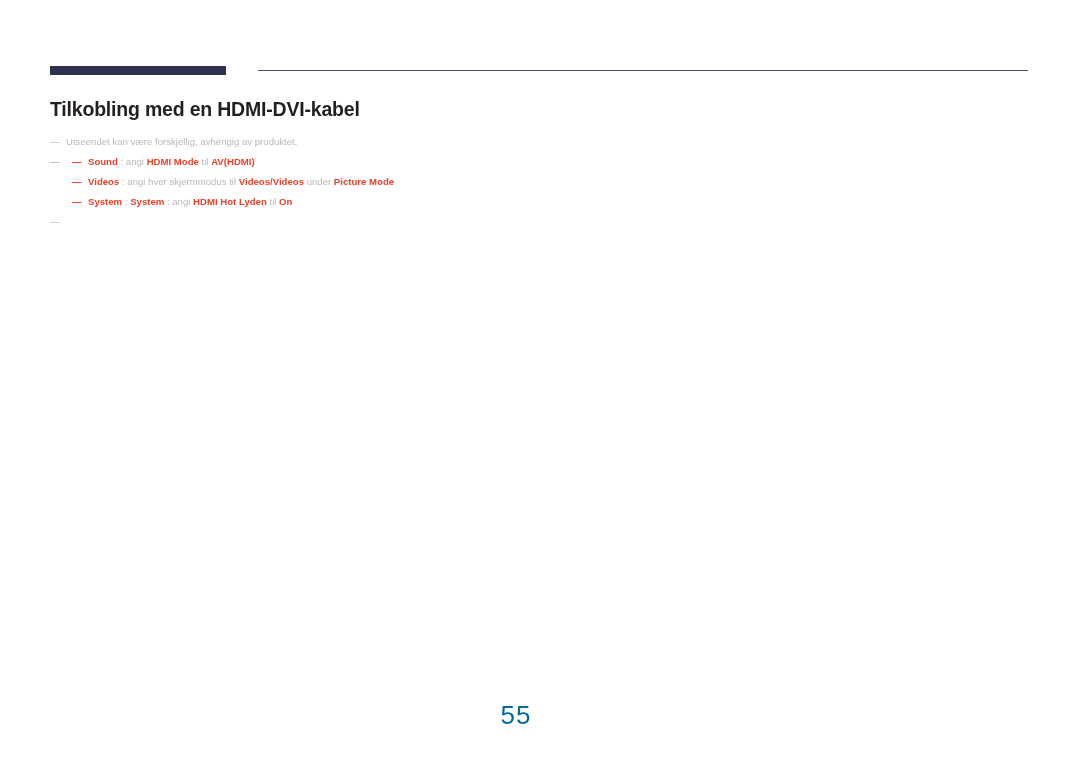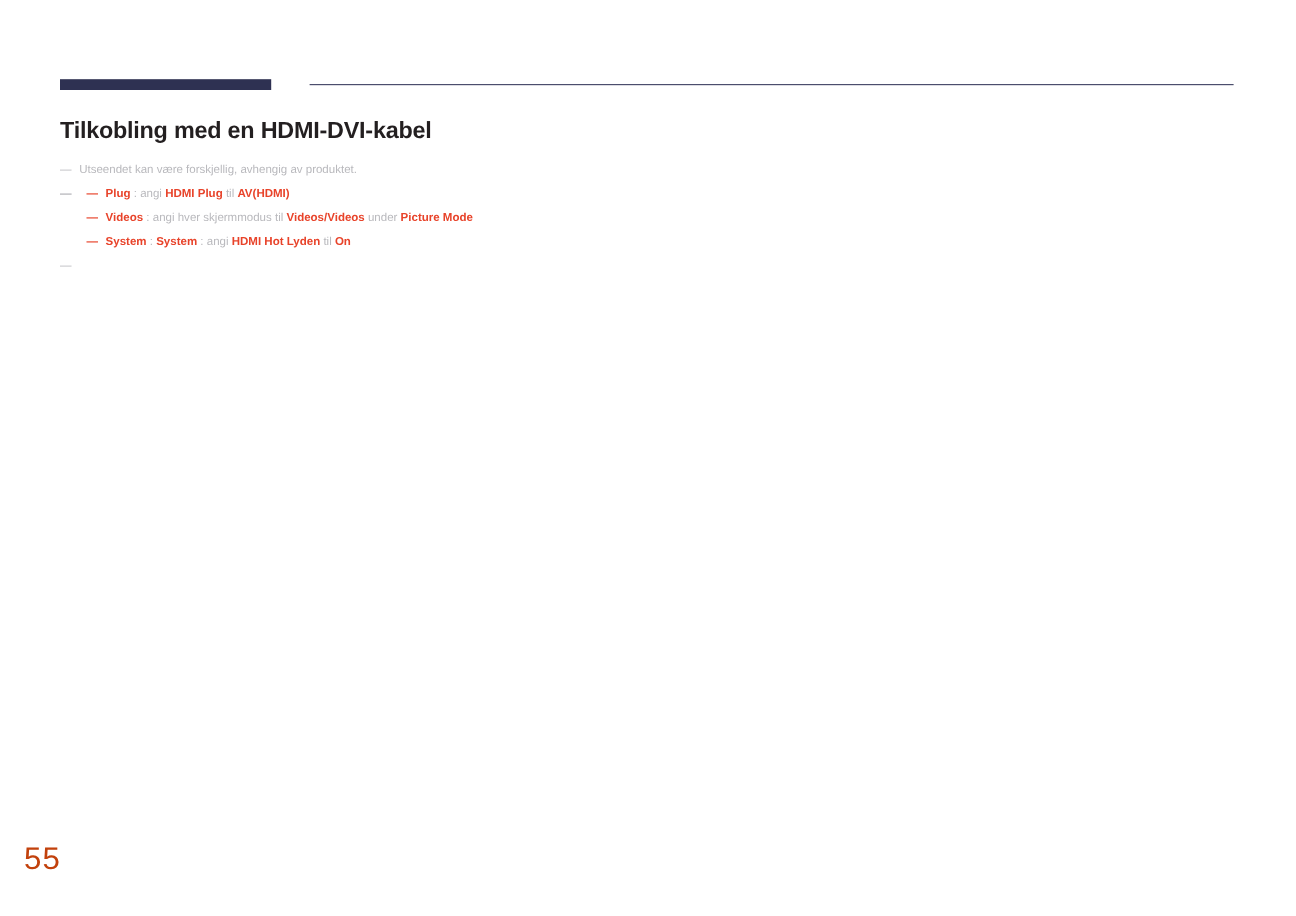--- a/index.html
+++ b/index.html
@@ -52,22 +52,22 @@
   .rd{color:#e8432a;font-weight:bold;}
   .gy{color:#b9b9bd;font-weight:normal;}
 
   
   .diagram{position:absolute;left:0;top:276px;width:1080px;height:270px;}
   svg{display:block;}
 
   
   .pageno{
     position:absolute;left:0;top:700px;width:1032px;
-    text-align:left;
-    font-size:26px;color:#c2410c;letter-spacing:1px;margin-left:20px;
+    text-align:center;
+    font-size:26px;color:#0369a1;letter-spacing:1px;
   }
 </style>
 </head>
 <body>
 
 <div class="page">
 
   <div class="hdr-bar"></div>
   <div class="hdr-line"></div>
 
@@ -83,21 +83,21 @@
     <div class="note">
       <span class="dash">—</span>
     </div>
 
     <div class="note">
       <span class="dash">—</span>
     </div>
 
     <div class="note indent red">
       <span class="dash">—</span>
-      <span>Plug</span><span class="gy"> : </span><span class="gy">angi </span><span class="rd">HDMI Plug</span><span class="gy"> til </span><span class="rd">AV(HDMI)</span>
+      <span>Sound</span><span class="gy"> : </span><span class="gy">angi </span><span class="rd">HDMI Mode</span><span class="gy"> til </span><span class="rd">AV(HDMI)</span>
     </div>
 
     <div class="note indent red">
       <span class="dash">—</span>
       <span>Videos</span><span class="gy"> : </span><span class="gy">angi hver skjermmodus til </span><span class="rd">Videos/Videos</span><span class="gy"> under </span><span class="rd">Picture Mode</span>
     </div>
 
     <div class="note indent red">
       <span class="dash">—</span>
       <span>System</span><span class="gy"> : </span><span class="rd">System</span><span class="gy"> : </span><span class="gy">angi </span><span class="rd">HDMI Hot Lyden</span><span class="gy"> til </span><span class="rd">On</span>

